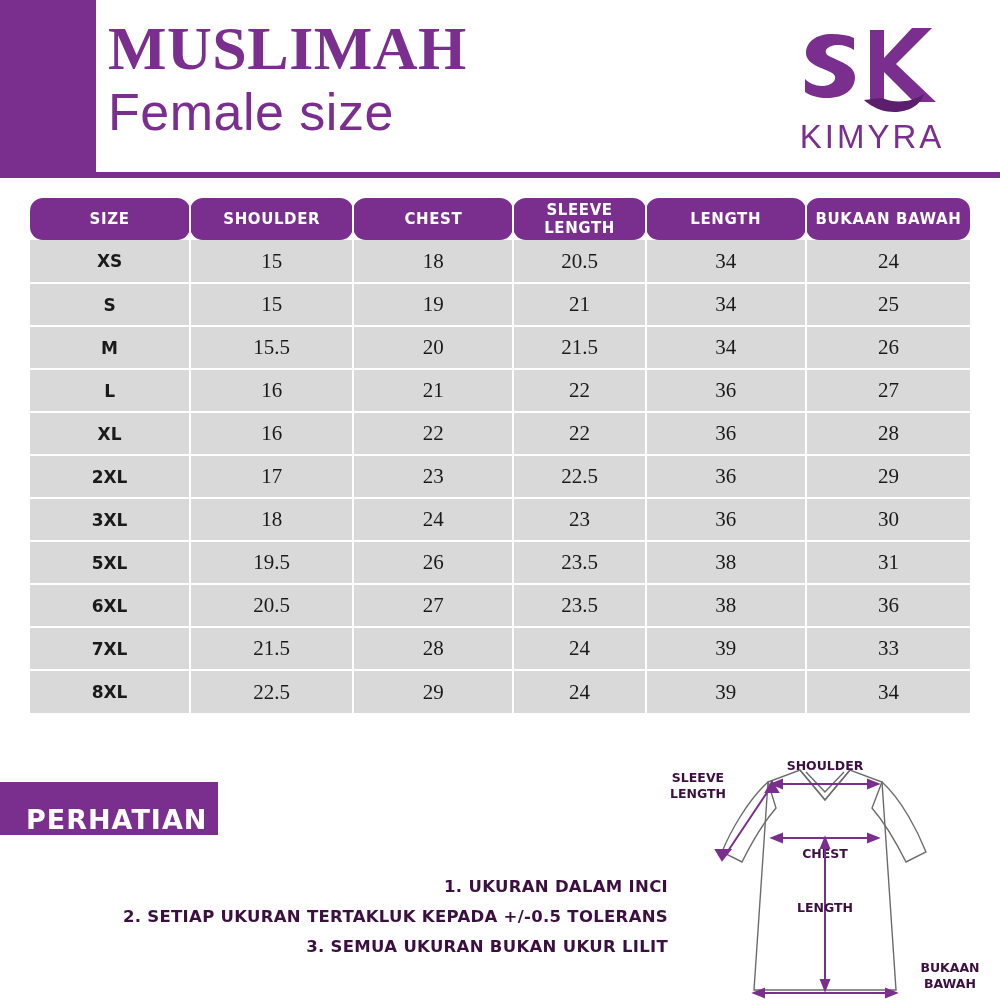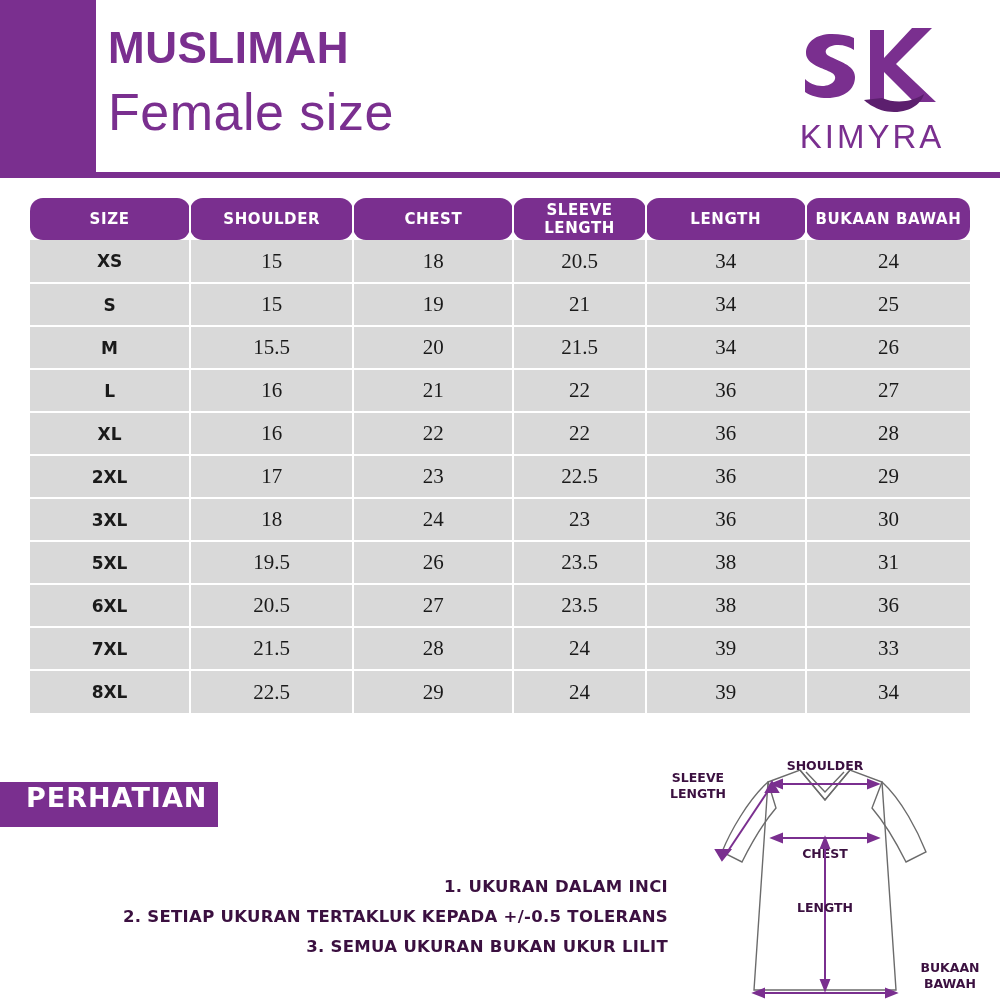--- a/index.html
+++ b/index.html
@@ -27,23 +27,23 @@
     position: absolute;
     left: 0; top: 0;
     width: 96px; height: 178px;
     background: #7a2f8f;
   }
   .header-titles {
     position: absolute;
     left: 108px; top: 14px;
   }
   .title-main {
-    font-family: Liberation Sans, sans-serif;
-    font-weight: bold;
-    font-size: 44px;
+    font-family: Liberation Serif, serif;
+    font-weight: bold;
+    font-size: 62px;
     line-height: 68px;
     letter-spacing: 0.5px;
     color: #7a2f8f;
     margin: 0;
   }
   .title-sub {
     font-family: "Liberation Sans", sans-serif;
     font-weight: normal;
     font-size: 52px;
     line-height: 60px;
@@ -116,24 +116,24 @@
     font-weight: bold;
     font-size: 17px;
   }
   table.size-table tr:last-child td { border-bottom: none; }
 
   
   .notice-box {
     position: absolute;
     left: 0; top: 782px;
     background: #7a2f8f;
-    height: 45px;
+    height: 53px;
     width: 218px;
     display: flex;
-    align-items: flex-start;
+    align-items: flex-end;
   }
   .notice-title {
     font-family: "DejaVu Sans", sans-serif;
     font-weight: bold;
     font-size: 27px;
     letter-spacing: 1px;
     color: #ffffff;
     padding-left: 26px;
   }
   .notes {

